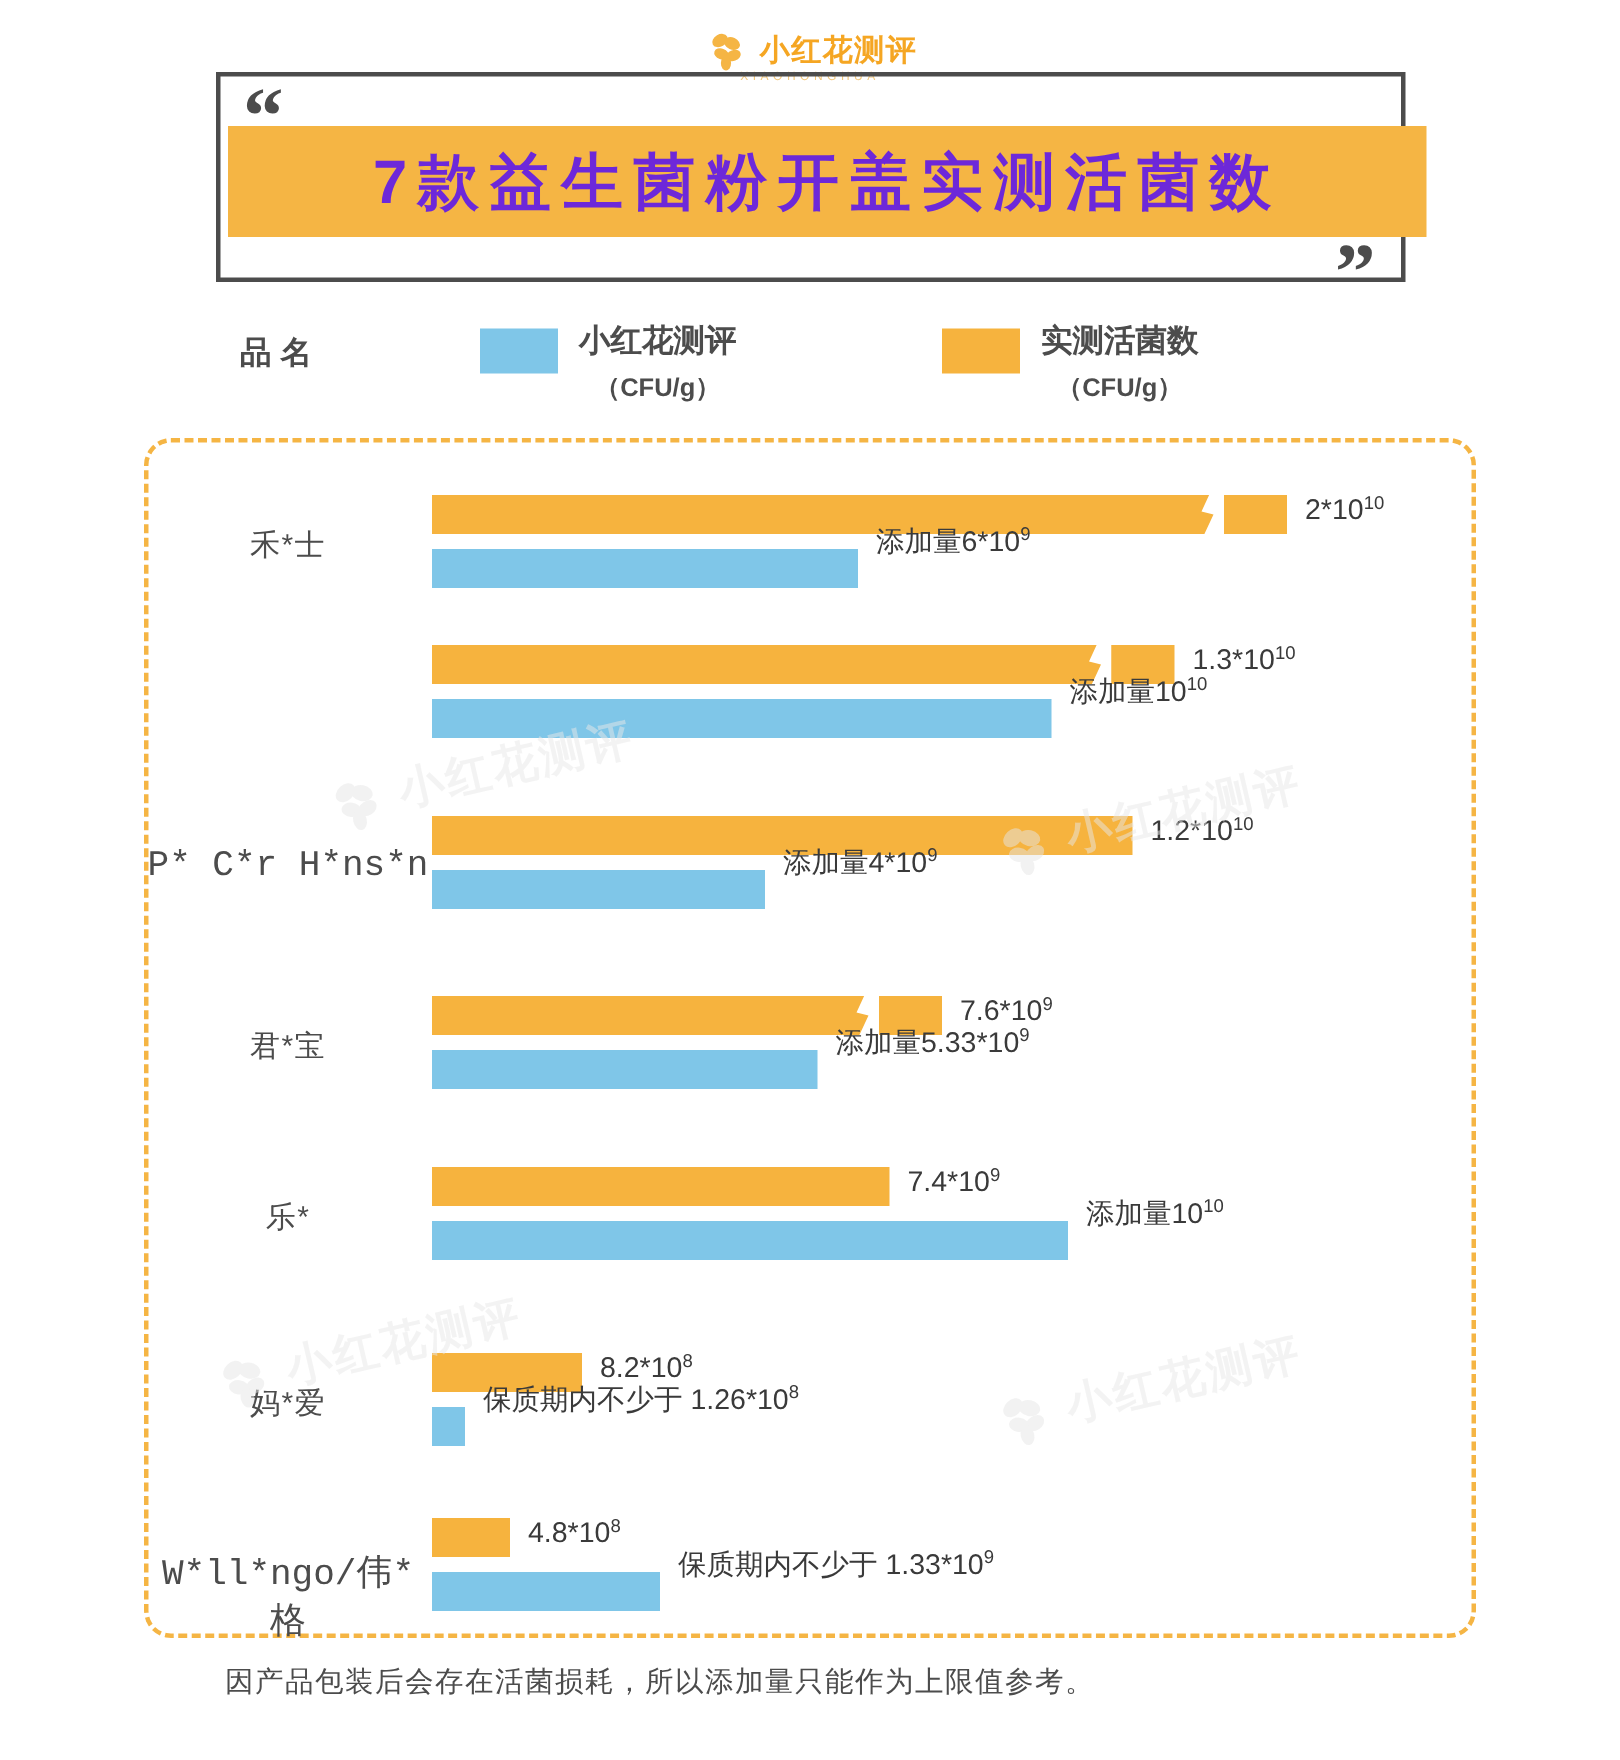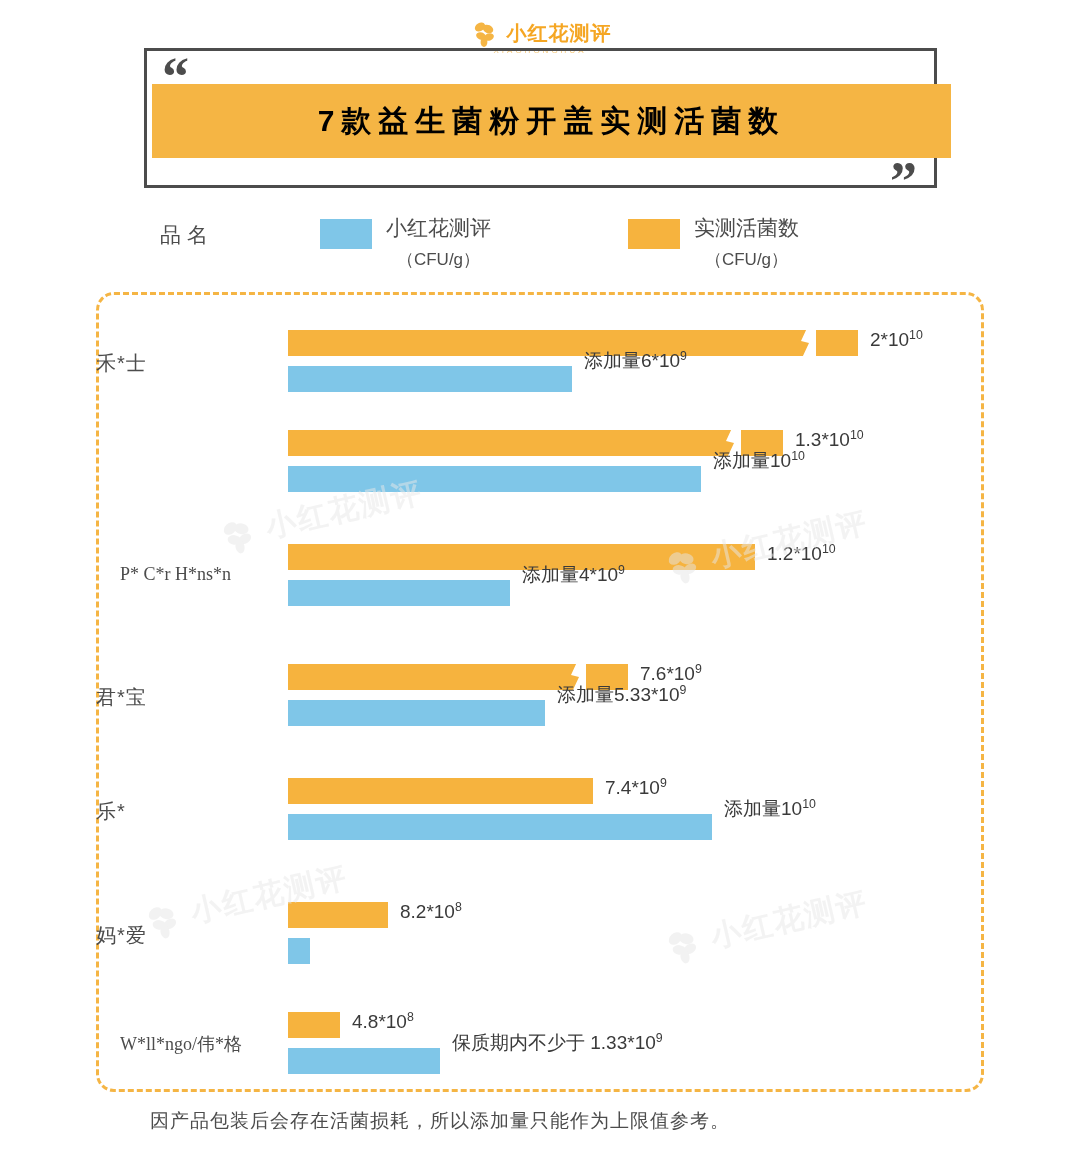--- a/index.html
+++ b/index.html
@@ -69,23 +69,23 @@
     left: 14px;
     top: 36px;
     right: -8px;
     height: 74px;
     background: #f5b544;
     display: flex;
     align-items: center;
     justify-content: center;
   }
   .title-text {
-    font-size: 30px;
+    font-size: 41px;
     font-weight: bold;
-    color: #000000;
+    color: #6d28d9;
     letter-spacing: 7px;
     white-space: nowrap;
   }
   .quote-open, .quote-close {
     position: absolute;
     font-size: 54px;
     font-weight: bold;
     color: #4c4c4c;
     line-height: 1;
     font-family: "Liberation Serif", serif;
@@ -93,20 +93,21 @@
   .quote-open { left: 24px; top: 2px; }
   .quote-close { right: 26px; bottom: -20px; }
 
   
   .legend {
     position: absolute;
     top: 205px;
     left: 0;
     width: 951px;
     height: 70px;
+    font-weight: bold;
   }
   .legend-name {
     position: absolute;
     left: 160px;
     top: 16px;
     font-size: 21px;
     letter-spacing: 6px;
     color: #4c4c4c;
   }
   .legend-item {
@@ -154,31 +155,31 @@
   .row {
     position: absolute;
     left: 0;
     width: 888px;
     height: 96px;
   }
   .row-label {
     position: absolute;
     left: 0;
     width: 192px;
+    text-align: center;
     top: 34px;
     font-size: 20px;
     color: #4c4c4c;
     letter-spacing: 1px;
     font-family: "Liberation Sans", sans-serif;
   }
   .row-label.mono {
-    font-family: Liberation Serif, serif;
-    font-size: 18px;
+    font-family: Liberation Mono, monospace;
+    font-size: 24px;
     letter-spacing: 0;
-    margin-left: 24px;
   }
   .bars {
     position: absolute;
     left: 192px;
     top: 0;
     right: 0;
     height: 96px;
   }
   .bar {
     position: absolute;
@@ -348,20 +349,21 @@
         <div class="bar blue" style="left: 0px; width: 424px;"></div>
         <div class="bar-value blue-val" style="left: 436px;">添加量10<sup>10</sup></div>
       </div>
     </div>
     <div class="row" style="top: 596px;">
       <div class="row-label">妈*爱</div>
       <div class="bars">
         <div class="bar orange" style="left: 0px; width: 100px;"></div>
         <div class="bar-value orange-val" style="left: 112px;">8.2*10<sup>8</sup></div>
         <div class="bar blue" style="left: 0px; width: 22px;"></div>
+        <div class="bar-value blue-val" style="left: 34px;">保质期内不少于 1.26*10<sup>8</sup></div>
       </div>
     </div>
     <div class="row" style="top: 706px;">
       <div class="row-label mono">W*ll*ngo/伟*格</div>
       <div class="bars">
         <div class="bar orange" style="left: 0px; width: 52px;"></div>
         <div class="bar-value orange-val" style="left: 64px;">4.8*10<sup>8</sup></div>
         <div class="bar blue" style="left: 0px; width: 152px;"></div>
         <div class="bar-value blue-val" style="left: 164px;">保质期内不少于 1.33*10<sup>9</sup></div>
       </div>

